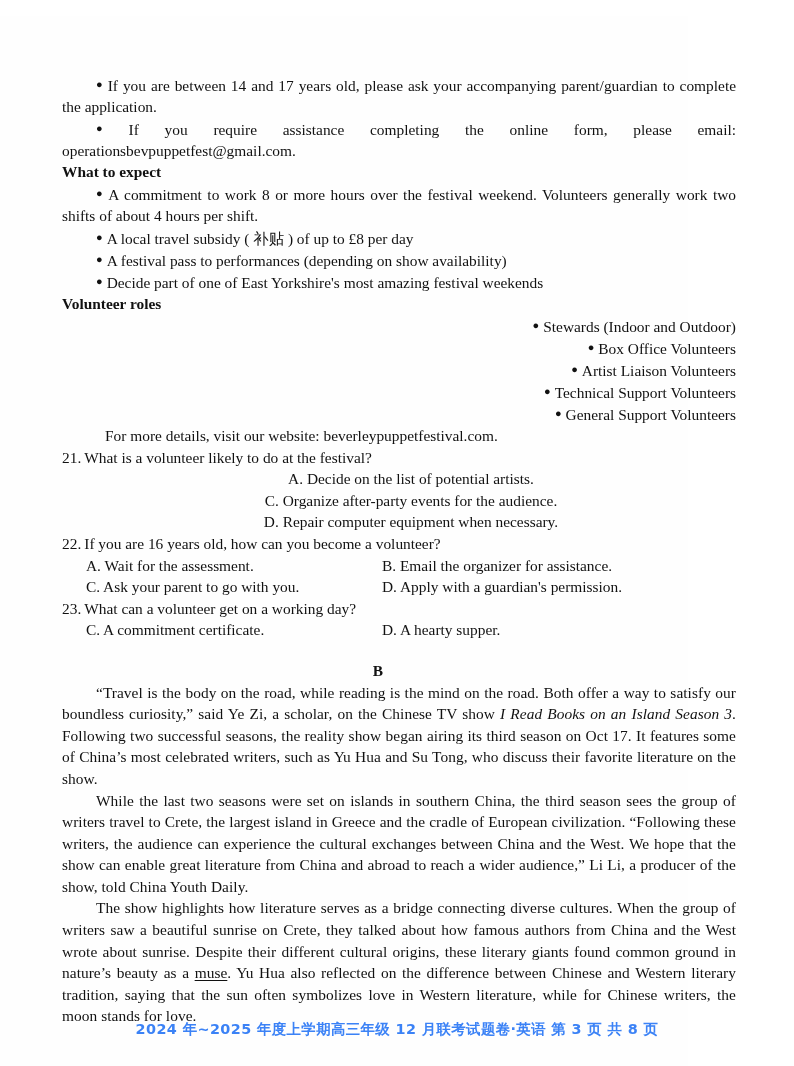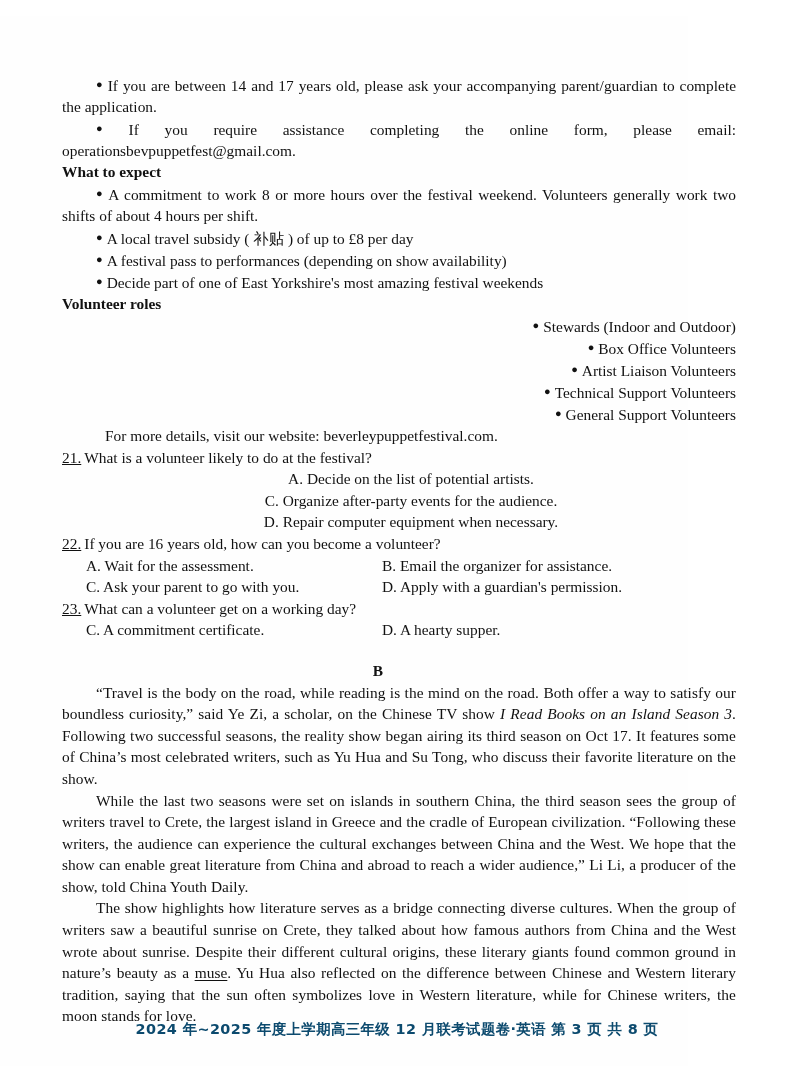--- a/index.html
+++ b/index.html
@@ -89,21 +89,21 @@
   .q-block { margin: 0; }
 
   .q-stem {
     font-size: 15.4px;
     line-height: 21.6px;
     margin: 0;
     text-align: left;
     padding-left: 0;
   }
 
-  .q-num { padding-right: 3px; text-decoration: underline; }
+  .q-num { padding-right: 3px; }
 
   .opt-single {
     font-size: 15.4px;
     line-height: 21.6px;
     margin: 0;
     padding-left: 24px;
     text-align: center;
   }
 
   .opt-row {
@@ -133,21 +133,21 @@
   .footer {
     position: absolute;
     left: 0;
     top: 1004px;
     width: 794px;
     text-align: center;
     font-size: 15px;
     font-weight: bold;
     font-family: "DejaVu Serif", "Liberation Serif", serif;
     letter-spacing: 0.4px;
-    color: #0c4a6e;
+    color: #3b82f6;
   }
   .footer .zh { font-family: "DejaVu Sans", sans-serif; font-size: 14.4px; }
 
   
   .scan-edge {
     position: absolute;
     left: 36px;
     top: 1052px;
     width: 700px;
     height: 1px;

